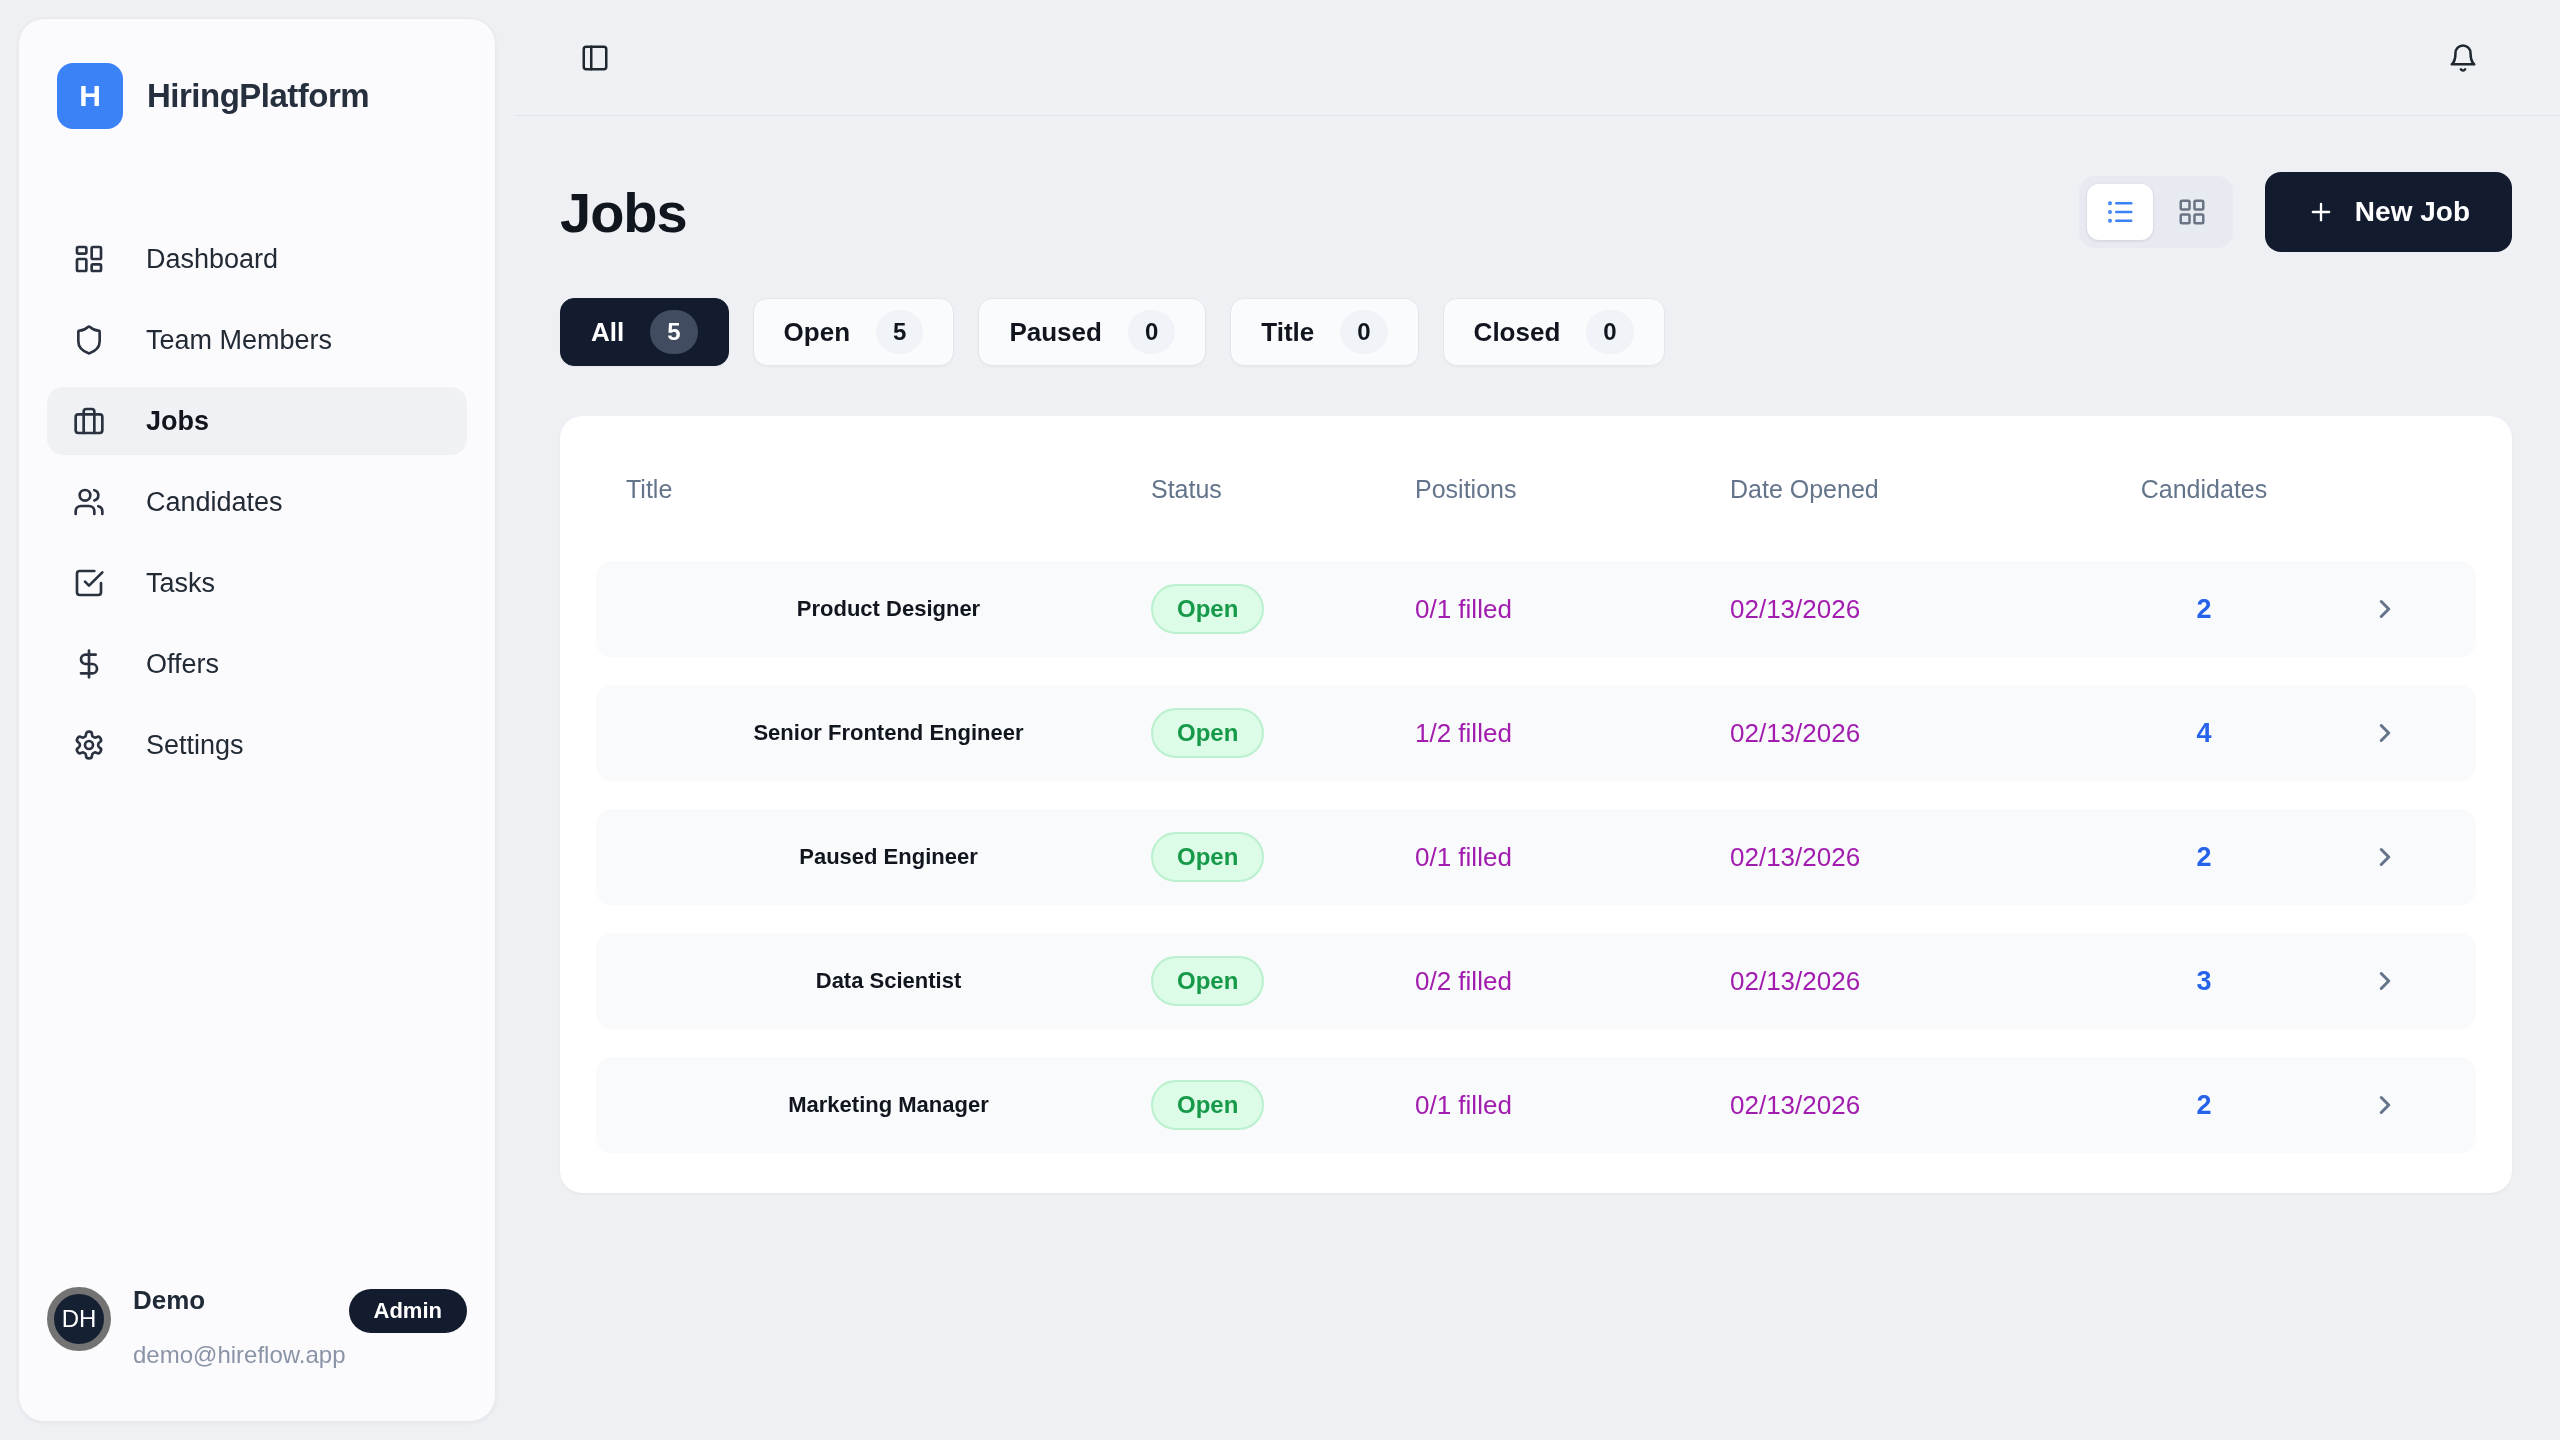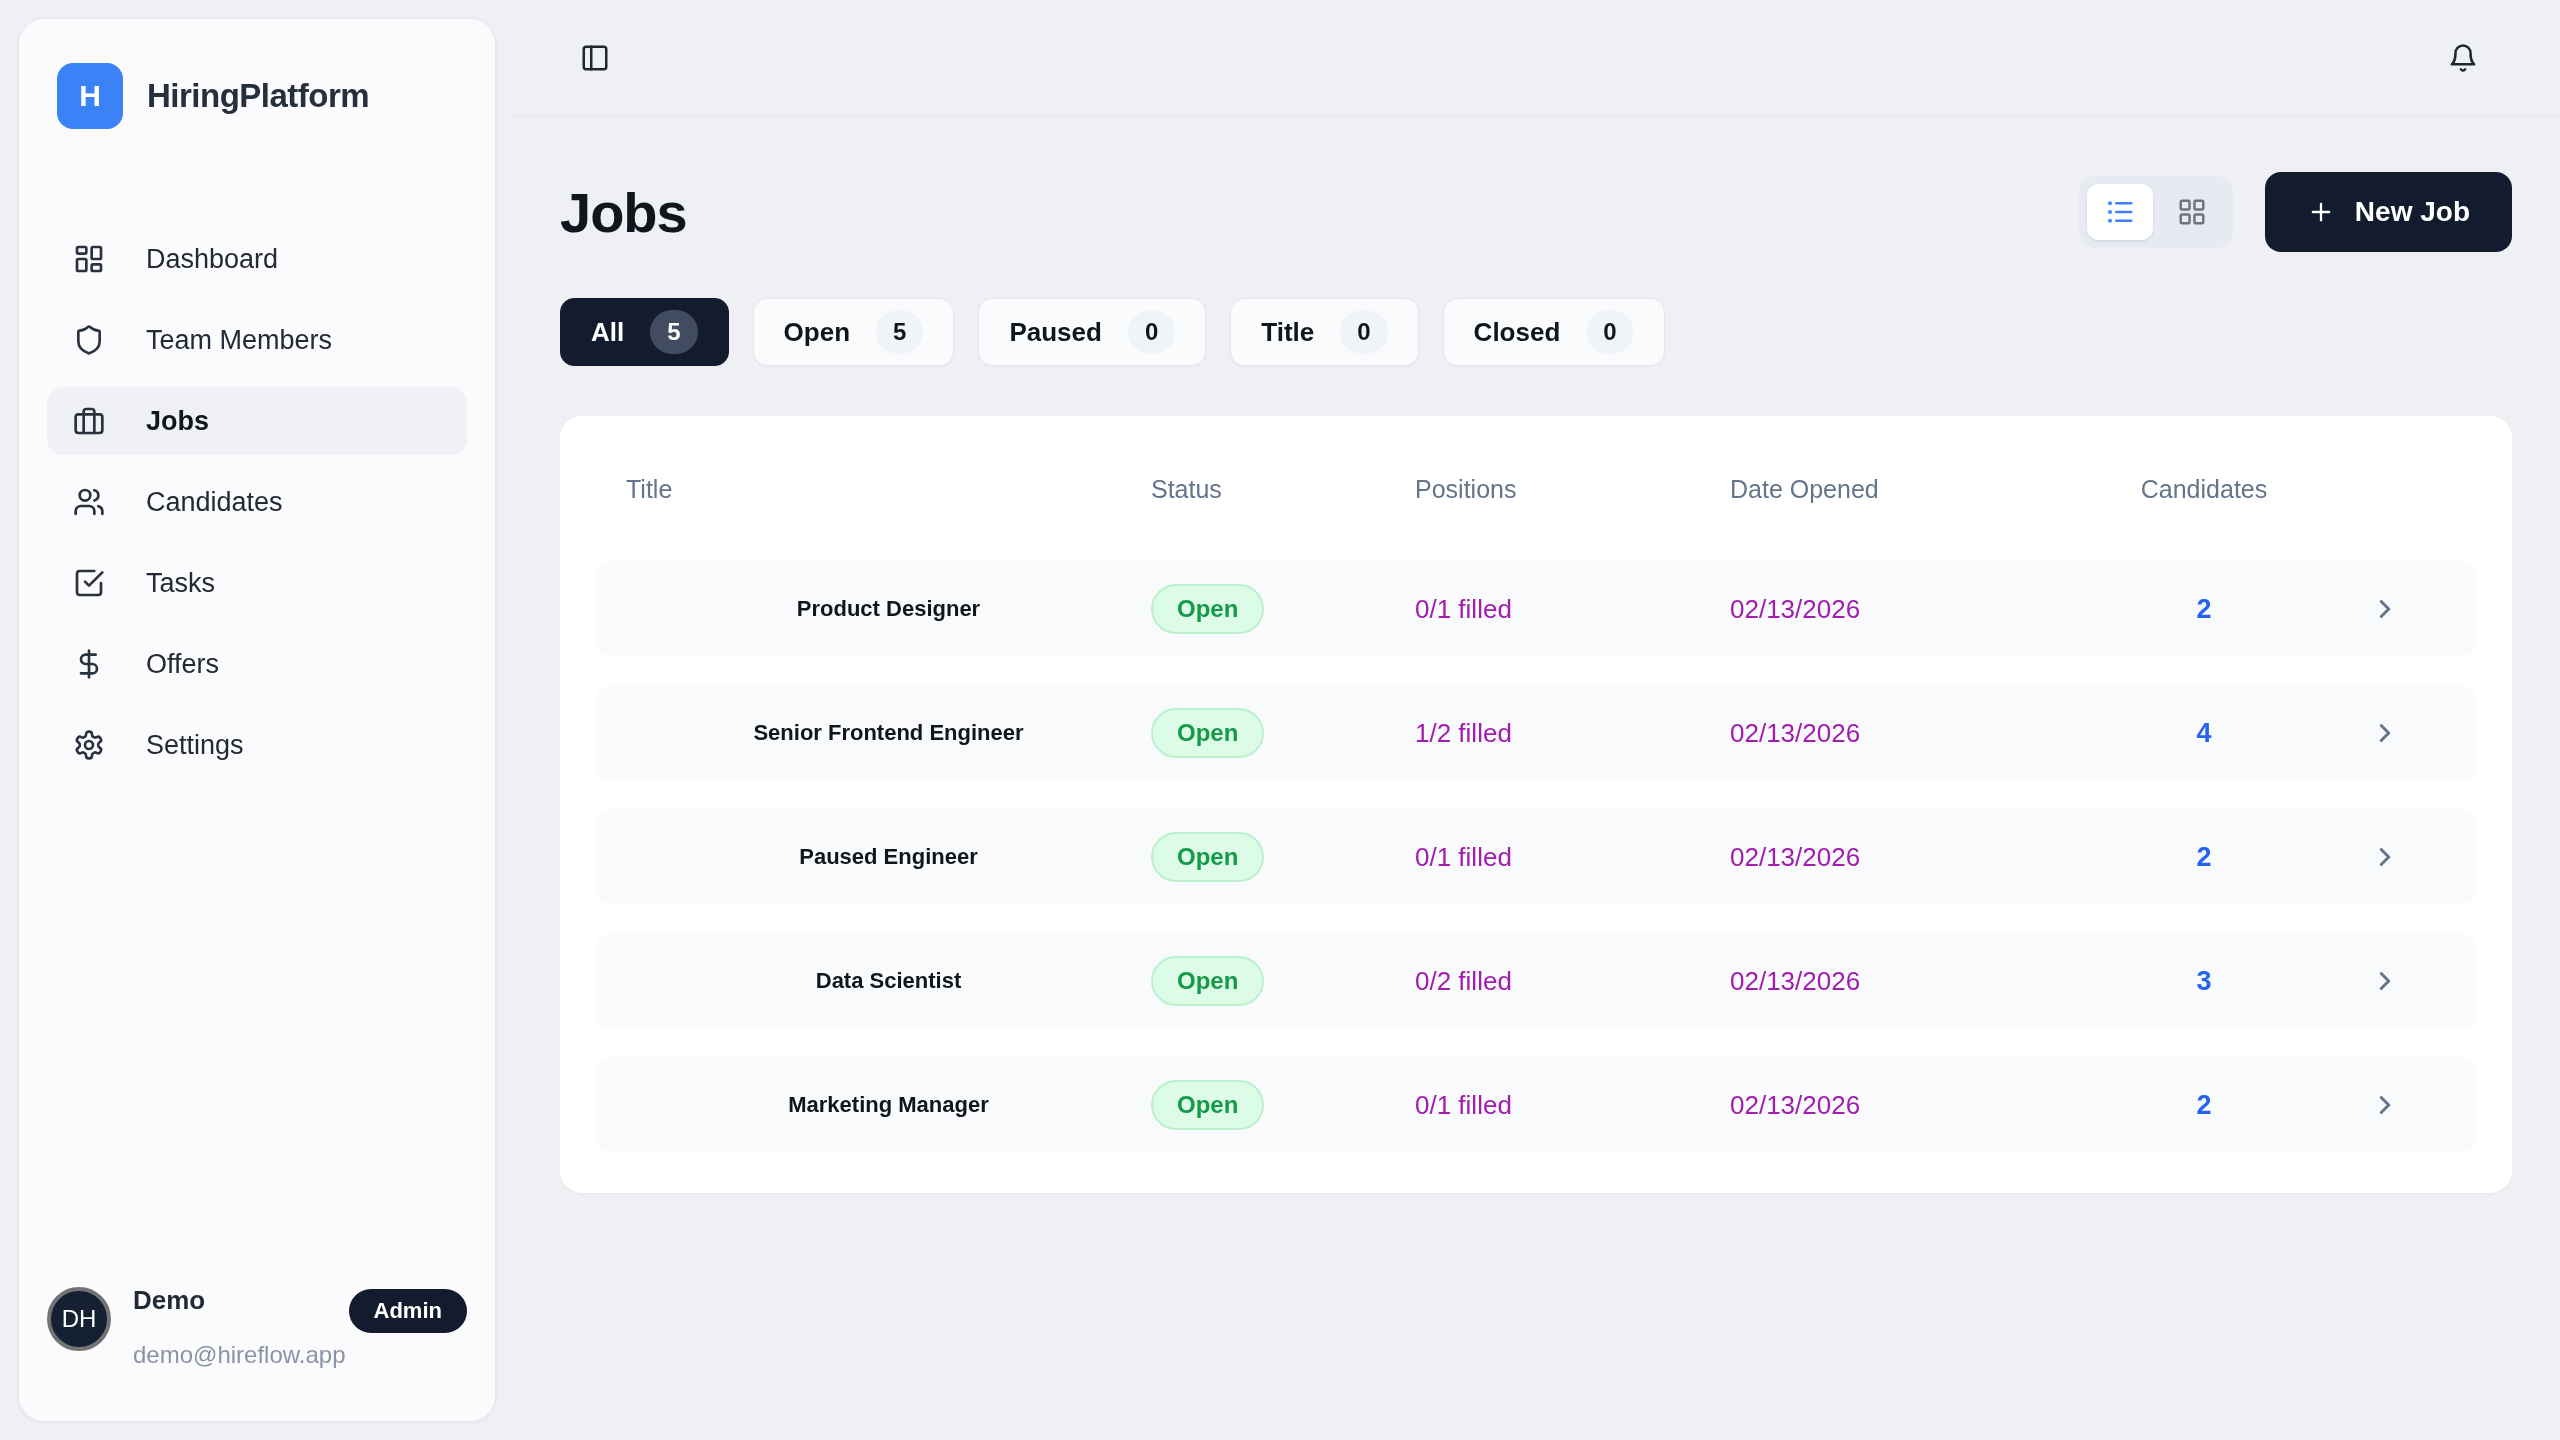--- a/index.html
+++ b/index.html
@@ -38,21 +38,21 @@
     font-size:27px; font-weight:500; color:#222a35;
     cursor:pointer;
   }
   .nav-item.active { background:#f0f1f4; font-weight:700; color:#10151e; }
   .nav-icon { width:32px; height:32px; color:#2a3240; }
   .nav-icon svg { width:32px; height:32px; }
 
   .sidebar-user { margin-top:auto; display:flex; align-items:center; gap:22px; }
   .avatar {
     width:64px; height:64px; border-radius:50%;
-    background:#162033; border:4px solid #737373;
+    background:#162033; border:7px solid #737373;
     color:#fff; font-size:24px; font-weight:500;
     display:flex; align-items:center; justify-content:center;
     flex:0 0 auto;
   }
   .user-col { flex:1; min-width:0; }
   .user-top { display:flex; align-items:center; justify-content:space-between; }
   .user-name { font-size:26px; font-weight:700; color:#1f2937; }
   .role-badge {
     background:#131c2e; color:#fff; font-size:22px; font-weight:700;
     padding:9px 25px; border-radius:999px;margin-top:21px;

